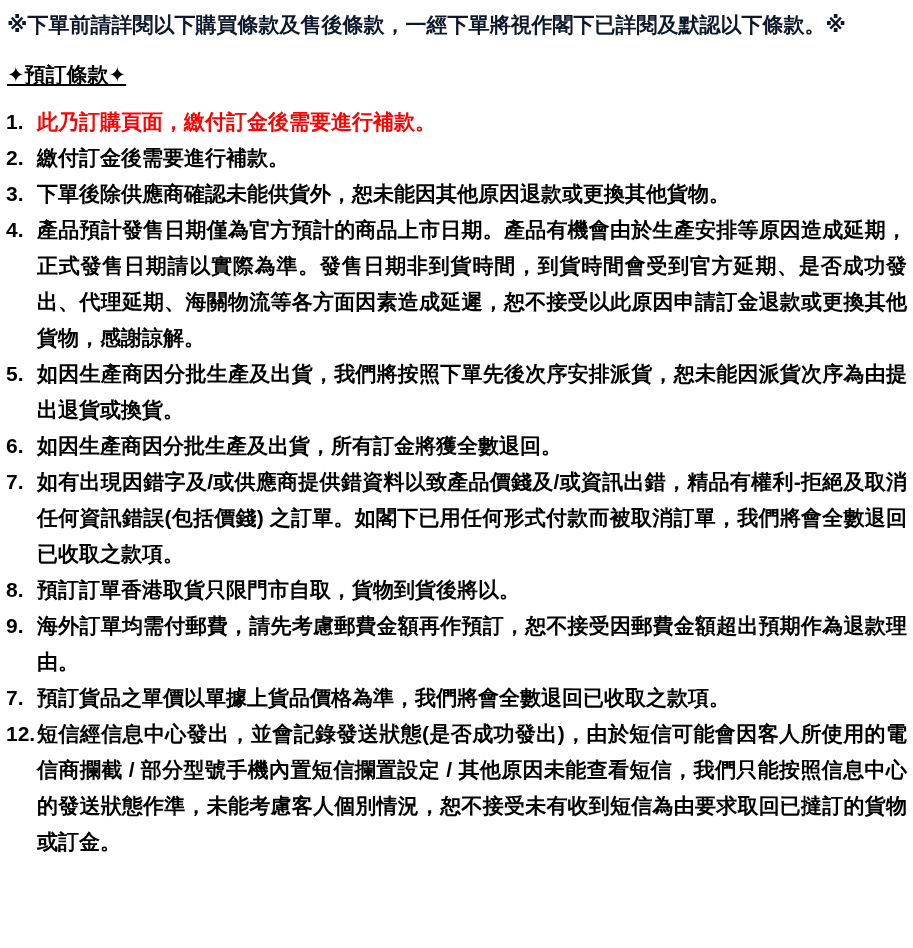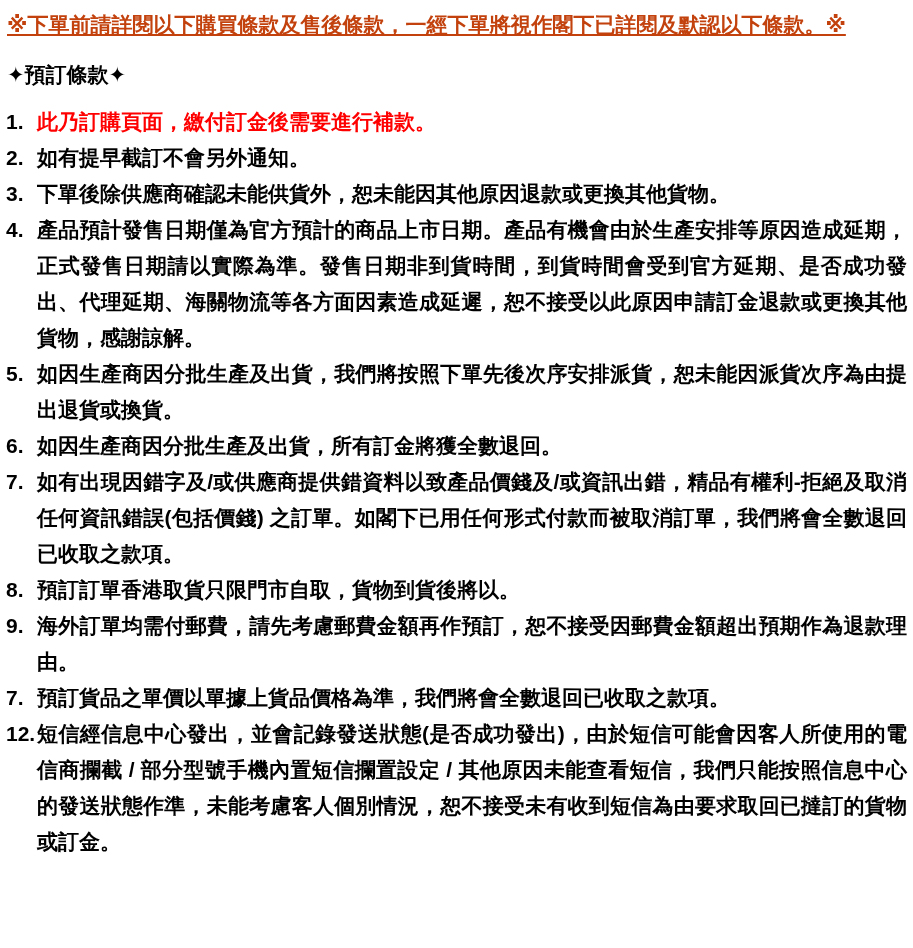--- a/index.html
+++ b/index.html
@@ -11,30 +11,30 @@
     width: 913px;
     min-height: 948px;
     box-sizing: border-box;
     padding: 6px 6px 12px 6px;
     font-family: "Liberation Sans", "DejaVu Sans", sans-serif;
     font-weight: bold;
     color: #000000;
     font-size: 21px;
   }
   .notice {
-    color: #c2410c;
-    text-decoration: underline;
+    color: #0f172a;
     line-height: 30px;
     margin: 4px 0 0 1px;
   }
   .section-heading-wrap {
     margin: 21px 0 0 1px;
     line-height: 28px;
   }
   .section-heading {
+    text-decoration: underline;
   }
   .terms {
     margin-top: 15px;
   }
   .term-row {
     display: flex;
     line-height: 36px;
   }
   .term-num {
     flex: 0 0 31px;
@@ -63,21 +63,21 @@
     <span class="section-heading">✦預訂條款✦</span>
   </div>
 
   <div class="terms">
       <div class="term-row">
         <span class="term-num">1.</span>
         <div class="term-body"><span class="seg-red">此乃訂購頁面，繳付訂金後需要進行補款。</span></div>
       </div>
       <div class="term-row">
         <span class="term-num">2.</span>
-        <div class="term-body"><span class="">如有提早截訂不會另外通知。</span></div>
+        <div class="term-body"><span class="">繳付訂金後需要進行補款。</span></div>
       </div>
       <div class="term-row">
         <span class="term-num">3.</span>
         <div class="term-body"><span class="">下單後除供應商確認未能供貨外，恕未能因其他原因退款或更換其他貨物。</span></div>
       </div>
       <div class="term-row">
         <span class="term-num">4.</span>
         <div class="term-body"><span class="">產品預計發售日期僅為官方預計的商品上市日期。產品有機會由於生產安排等原因造成延期，正式發售日期請以實際為準。發售日期非到貨時間，到貨時間會受到官方延期、是否成功發出、代理延期、海關物流等各方面因素造成延遲，恕不接受以此原因申請訂金退款或更換其他貨物，感謝諒解。</span></div>
       </div>
       <div class="term-row">

